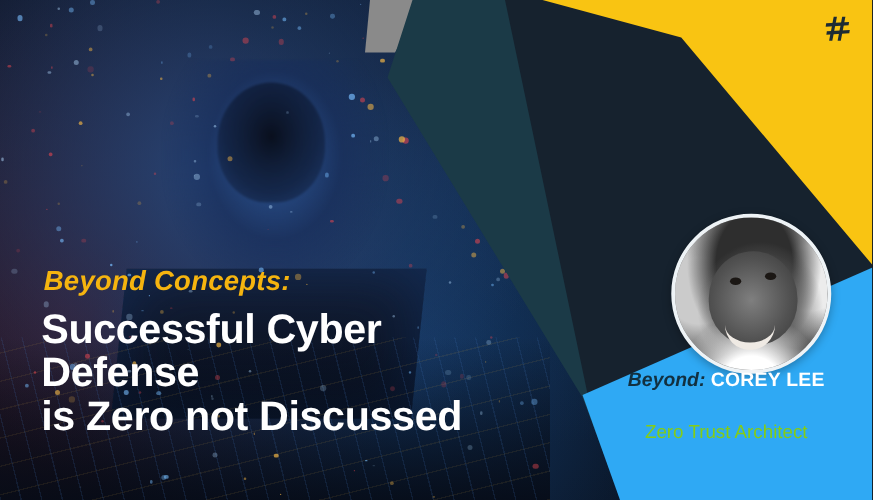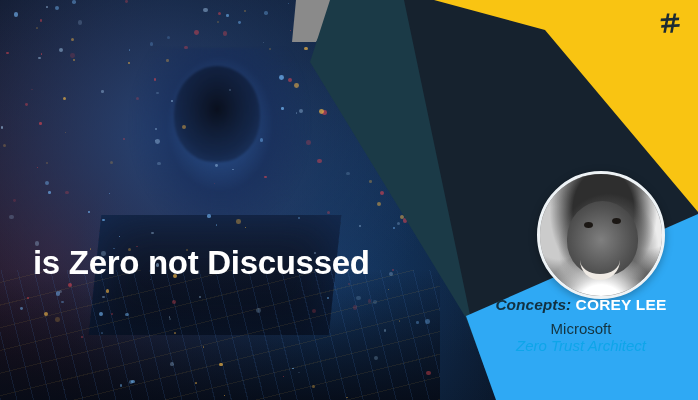--- a/index.html
+++ b/index.html
@@ -136,21 +136,21 @@
     font-size:15.5px;color:#123040;
   }
   .speaker-line i{font-style:italic;font-weight:bold;}
   .speaker-line b{font-weight:bold;color:#ffffff;font-style:normal;letter-spacing:.2px;}
   .company{
     position:absolute;left:470px;top:320px;width:222px;text-align:center;
     font-size:15px;color:#14333f;
   }
   .role{
     position:absolute;left:470px;top:337px;width:222px;text-align:center;
-    font-size:15px;color:#0ea5e9;font-style:italic;
+    font-size:15px;color:#84cc16;
   }
 </style>
 </head>
 <body>
 
 <div class="banner">
 
   <div class="bg">
     <div class="bg-hood"></div>
     <div class="bg-laptop"></div>
@@ -370,32 +370,33 @@
       <g fill="#1d2b33">
         <polygon points="7.6,1.5 10.4,1.5 6.4,22.5 3.6,22.5"></polygon>
         <polygon points="15.0,1.5 17.8,1.5 13.8,22.5 11.0,22.5"></polygon>
         <polygon points="1.0,7.2 21.0,6.0 20.6,9.0 0.6,10.2"></polygon>
         <polygon points="1.6,14.2 21.6,13.0 21.2,16.0 1.2,17.2"></polygon>
       </g>
     </svg>
   </div>
 
 
+  <div class="kicker">Beyond Concepts:</div>
   <div class="headline">
+    <span>Successful Cyber Defense</span>
     <span>is Zero not Discussed</span>
   </div>
 
   <div class="avatar">
     <div class="av-img"></div>
     <div class="av-face"></div>
     <div class="av-eye l"></div>
     <div class="av-eye r"></div>
     <div class="av-smile"></div>
   </div>
 
   <div class="speaker-line">
-    <i>Concepts:</i>
+    <i>Beyond:</i>
     <b>COREY LEE</b>
   </div>
-  <div class="company">Microsoft</div>
   <div class="role">Zero Trust Architect</div>
 
 </div>
 
 </body></html>

